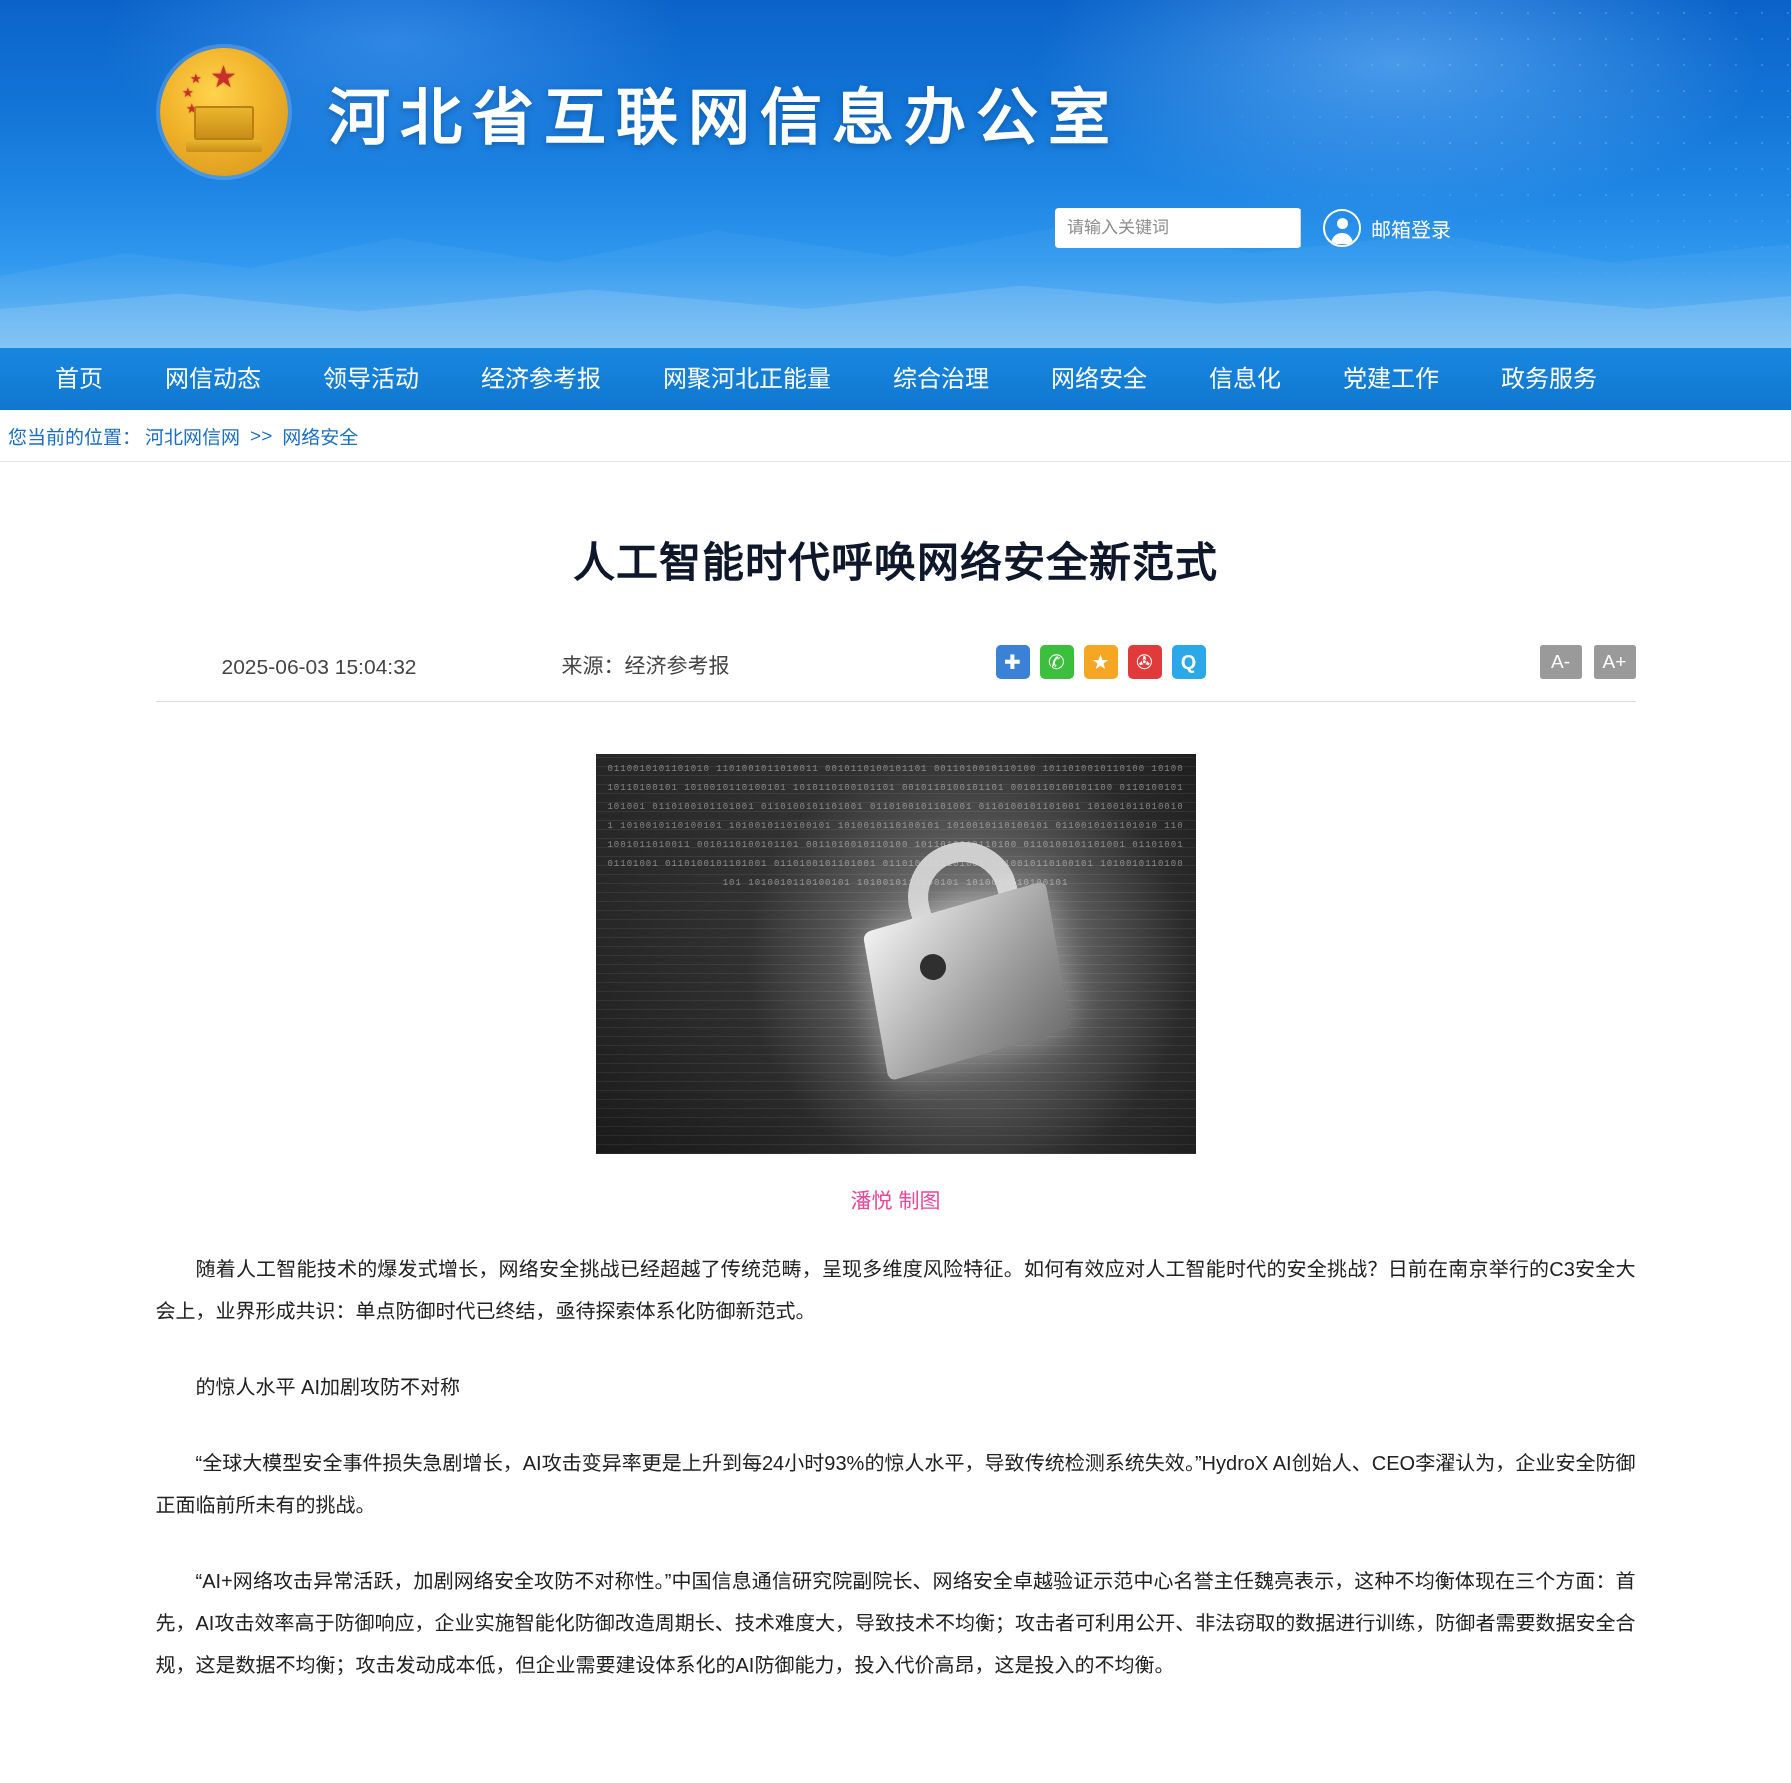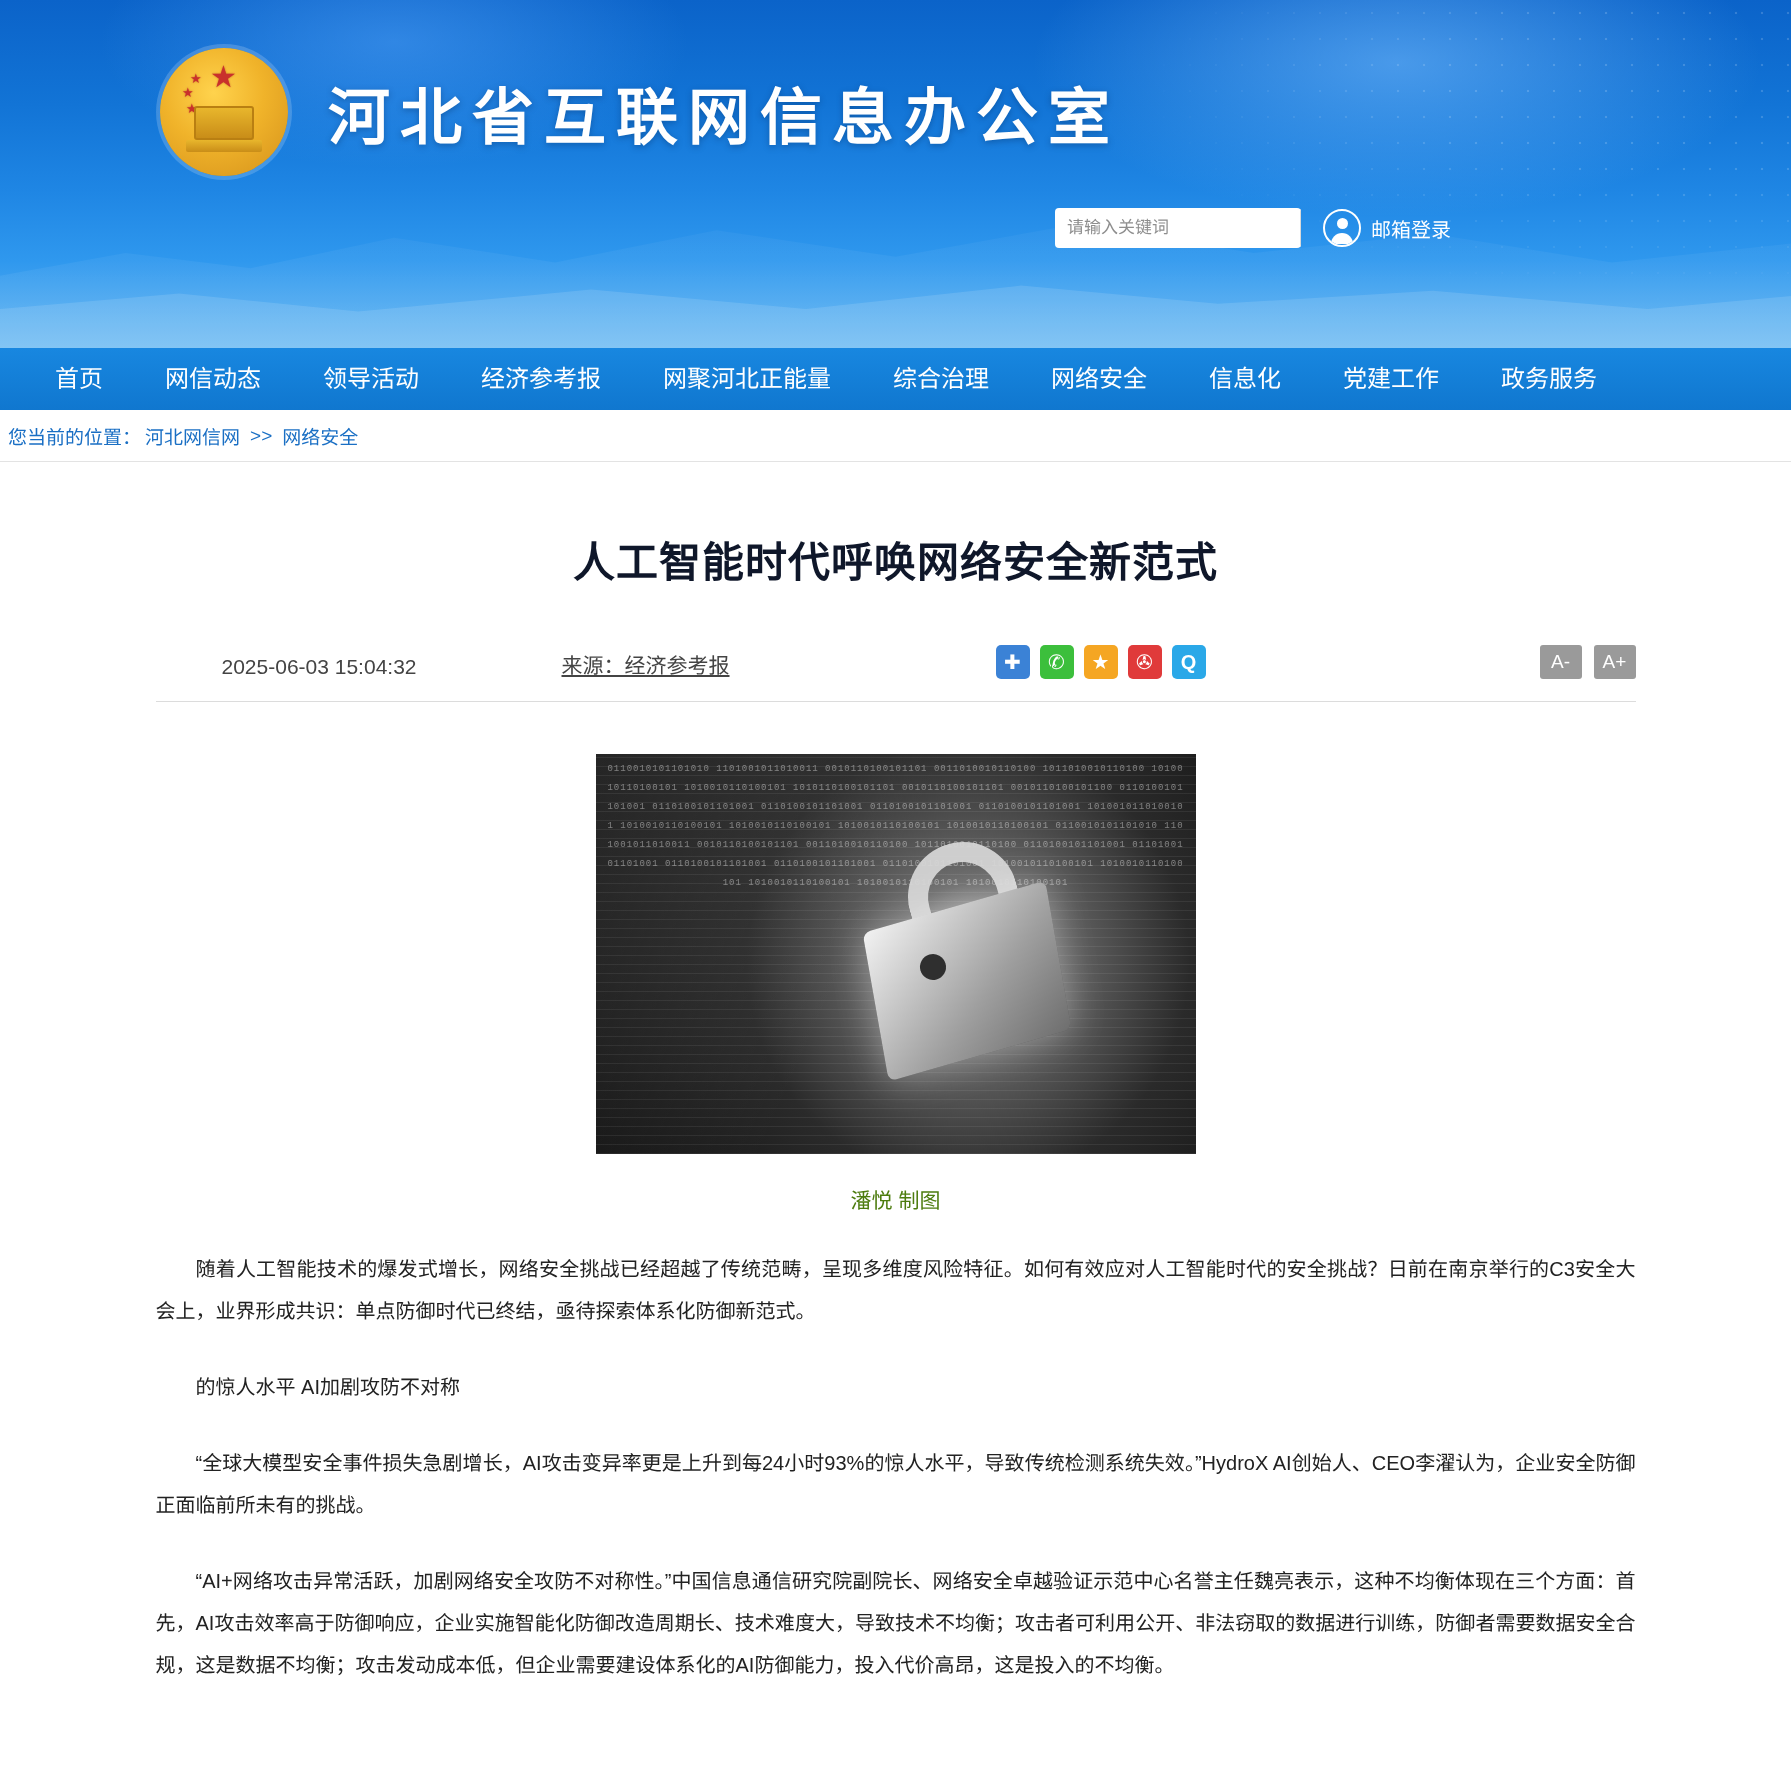--- a/index.html
+++ b/index.html
@@ -202,21 +202,21 @@
   }
   .meta-bar {
     display: flex;
     align-items: flex-end;
     border-bottom: 1px solid #dcdcdc;
     padding-bottom: 22px;
     font-size: 21px;
     color: #444;
   }
   .meta-date { width: 350px; padding-left: 66px; }
-  .meta-source { width: 430px; padding-left: 56px; text-decoration: underline; }
+  .meta-source { width: 430px; padding-left: 56px; }
   .share-icons { display: flex; gap: 10px; flex: 1; justify-content: flex-start; padding-left: 60px; }
   .share-icons .ic {
     width: 34px; height: 34px; border-radius: 5px;
     display: flex; align-items: center; justify-content: center;
     color: #fff; font-size: 20px; font-weight: bold;
     cursor: pointer;
   }
   .ic-plus { background: #3b82d6; }
   .ic-wechat { background: #3cbf3c; }
   .ic-star { background: #f5a623; }
@@ -275,21 +275,21 @@
     color: rgba(235,235,235,.45);
     line-height: 19px;
     padding: 6px 10px;
     word-break: break-all;
     overflow: hidden;
     letter-spacing: 1px;
   }
   .figure figcaption {
     margin-top: 26px;
     font-size: 21px;
-    color: #4d7c0f;
+    color: #ec4899;
   }
 
   .body-text p {
     font-size: 20px;
     line-height: 42px;
     color: #222;
     text-indent: 2em;
     margin: 34px 0 0 0;
     text-align: justify;
   }

